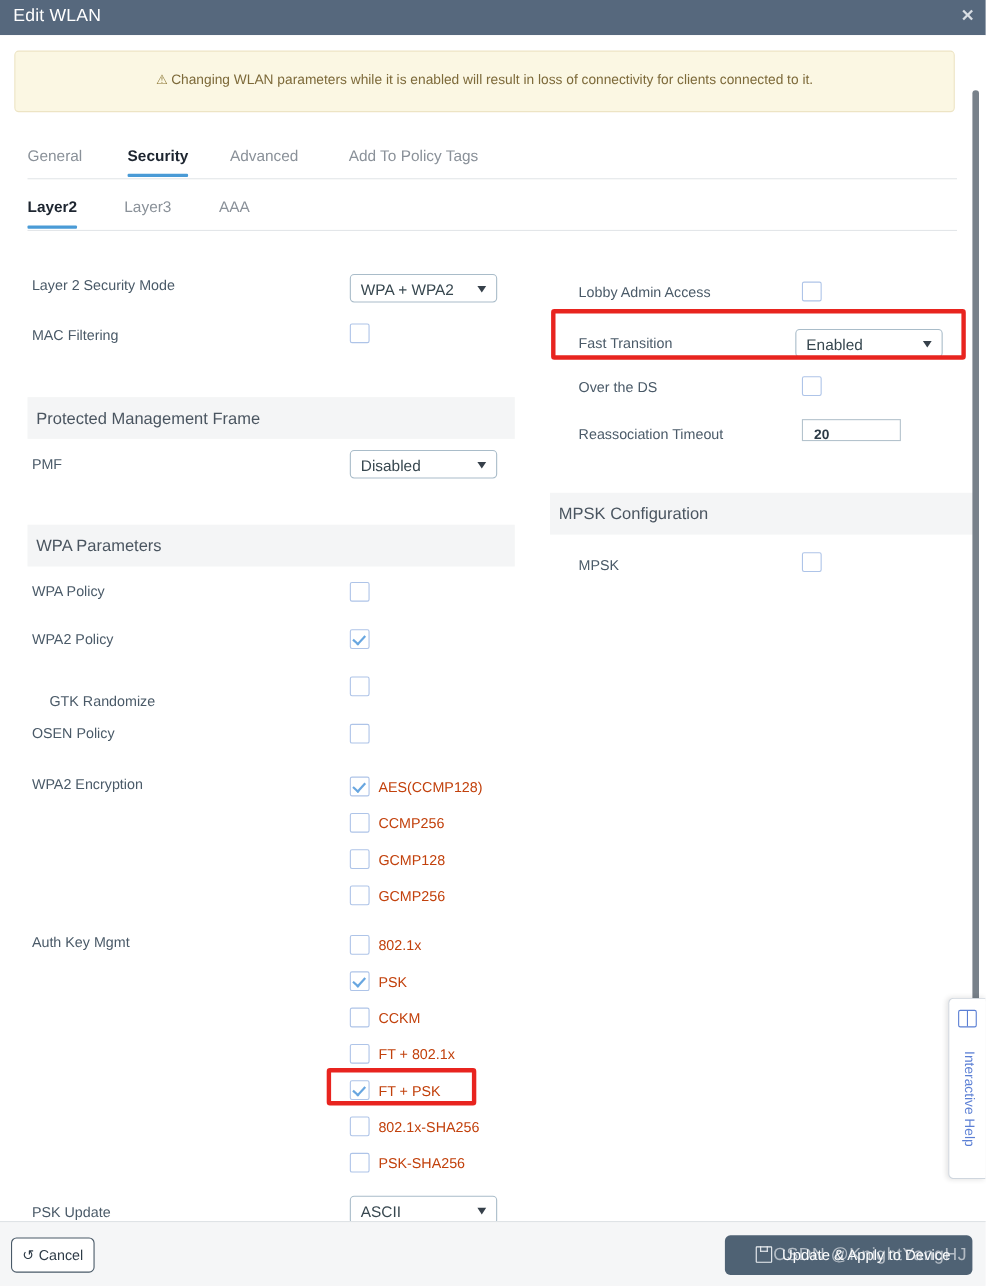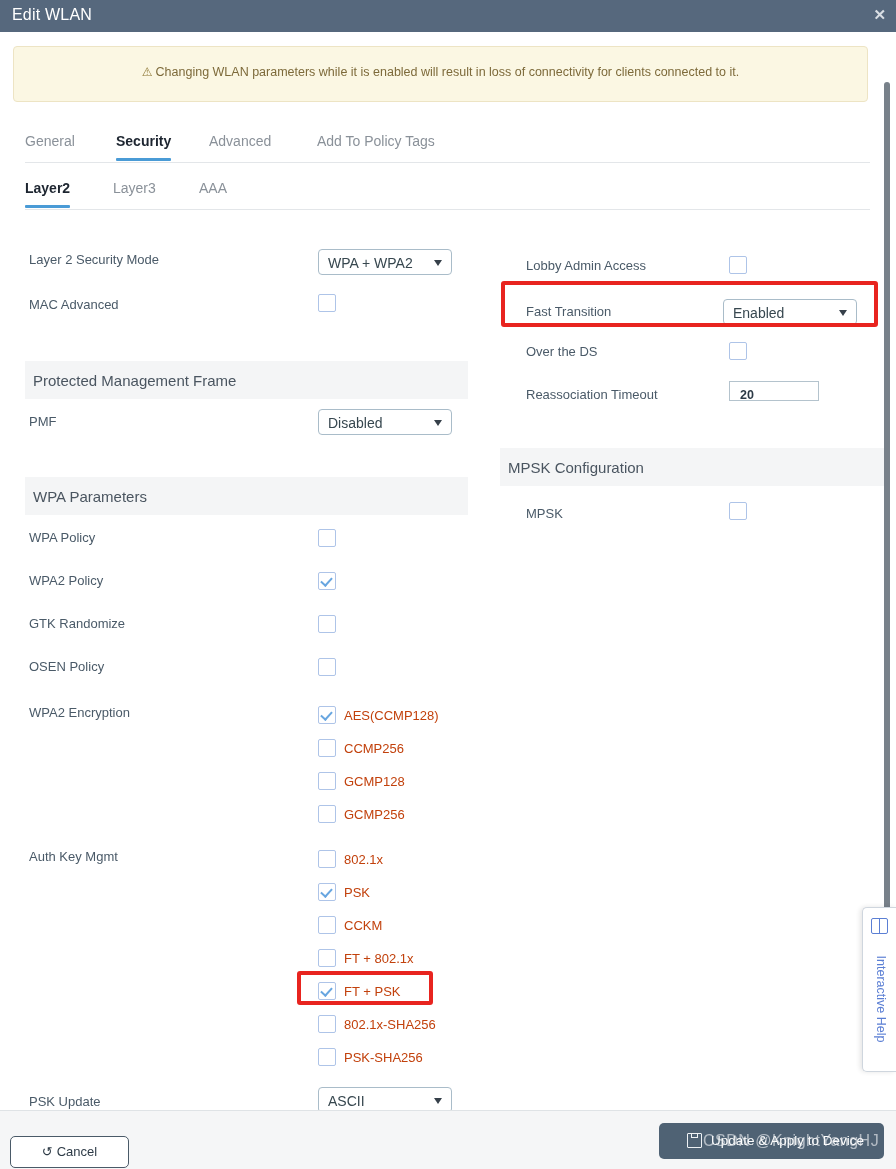--- a/index.html
+++ b/index.html
@@ -316,31 +316,30 @@
     position: absolute;
     left: 0; top: 1110px;
     width: 896px; height: 59px;
     background: #f5f6f7;
     border-top: 1px solid #dfe3e6;
     box-sizing: border-box;
   }
   #cancel-btn {
     position: absolute;
     left: 10px; top: 14px;
-    width: 119px; height: 32px;
+    width: 76px; height: 32px;
     background: #fff;
     border: 1px solid #4a5a68;
     border-radius: 5px;
     cursor: pointer;
     box-sizing: border-box;
     text-align: center;
     line-height: 30px;
     font-size: 13px;
     color: #2e3b47;
-    margin-top: 11px;
   }
   #cancel-btn .ci { margin-right: 4px; font-size: 13px; }
   #update-btn {
     position: absolute;
     right: 12px; top: 12px;
     width: 225px; height: 36px;
     background: #4f6274;
     border-radius: 5px;
     cursor: pointer;
     color: #fff;
@@ -416,21 +415,21 @@
 
       <div class="row" style="left:25px; top:38px; width:440px;">
         <div class="lbl" style="left:4px;">Layer 2 Security Mode</div>
         <div class="select" style="left:293px; top:2px; width:134px;">
           <div class="val">WPA + WPA2</div>
           <div class="caret"></div>
         </div>
       </div>
 
       <div class="row" style="left:25px; top:83px; width:440px;">
-        <div class="lbl" style="left:4px;">MAC Advanced</div>
+        <div class="lbl" style="left:4px;">MAC Filtering</div>
         <div class="cbx" style="left:293px; top:2px;"></div>
       </div>
 
       <div class="section-head" style="left:25px; top:152px; width:443px;">
         <span>Protected Management Frame</span>
       </div>
 
       <div class="row" style="left:25px; top:200px; width:440px;">
         <div class="lbl" style="left:4px;">PMF</div>
         <div class="select" style="left:293px; top:0px; width:134px;">
@@ -447,21 +446,21 @@
         <div class="lbl" style="left:4px;">WPA Policy</div>
         <div class="cbx" style="left:293px; top:4px;"></div>
       </div>
 
       <div class="row" style="left:25px; top:359px; width:440px;">
         <div class="lbl" style="left:4px;">WPA2 Policy</div>
         <div class="cbx checked" style="left:293px; top:4px;"></div>
       </div>
 
       <div class="row" style="left:25px; top:402px; width:440px;">
-        <div class="lbl" style="left:4px;">GTK Randomize</div>
+        <div class="lbl" style="left:20px;margin-top:14px;">GTK Randomize</div>
         <div class="cbx" style="left:293px; top:4px;"></div>
       </div>
 
       <div class="row" style="left:25px; top:445px; width:440px;">
         <div class="lbl" style="left:4px;">OSEN Policy</div>
         <div class="cbx" style="left:293px; top:4px;"></div>
       </div>
 
       <div class="row" style="left:25px; top:488px; width:440px; height:130px;">
         <div class="lbl" style="left:4px; top:8px;">WPA2 Encryption</div>

